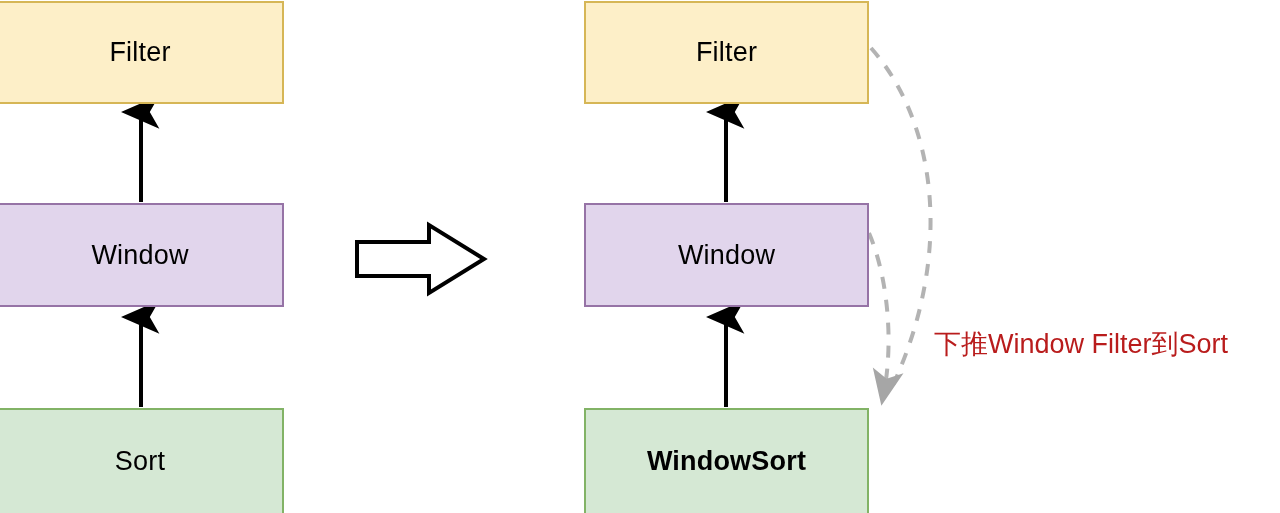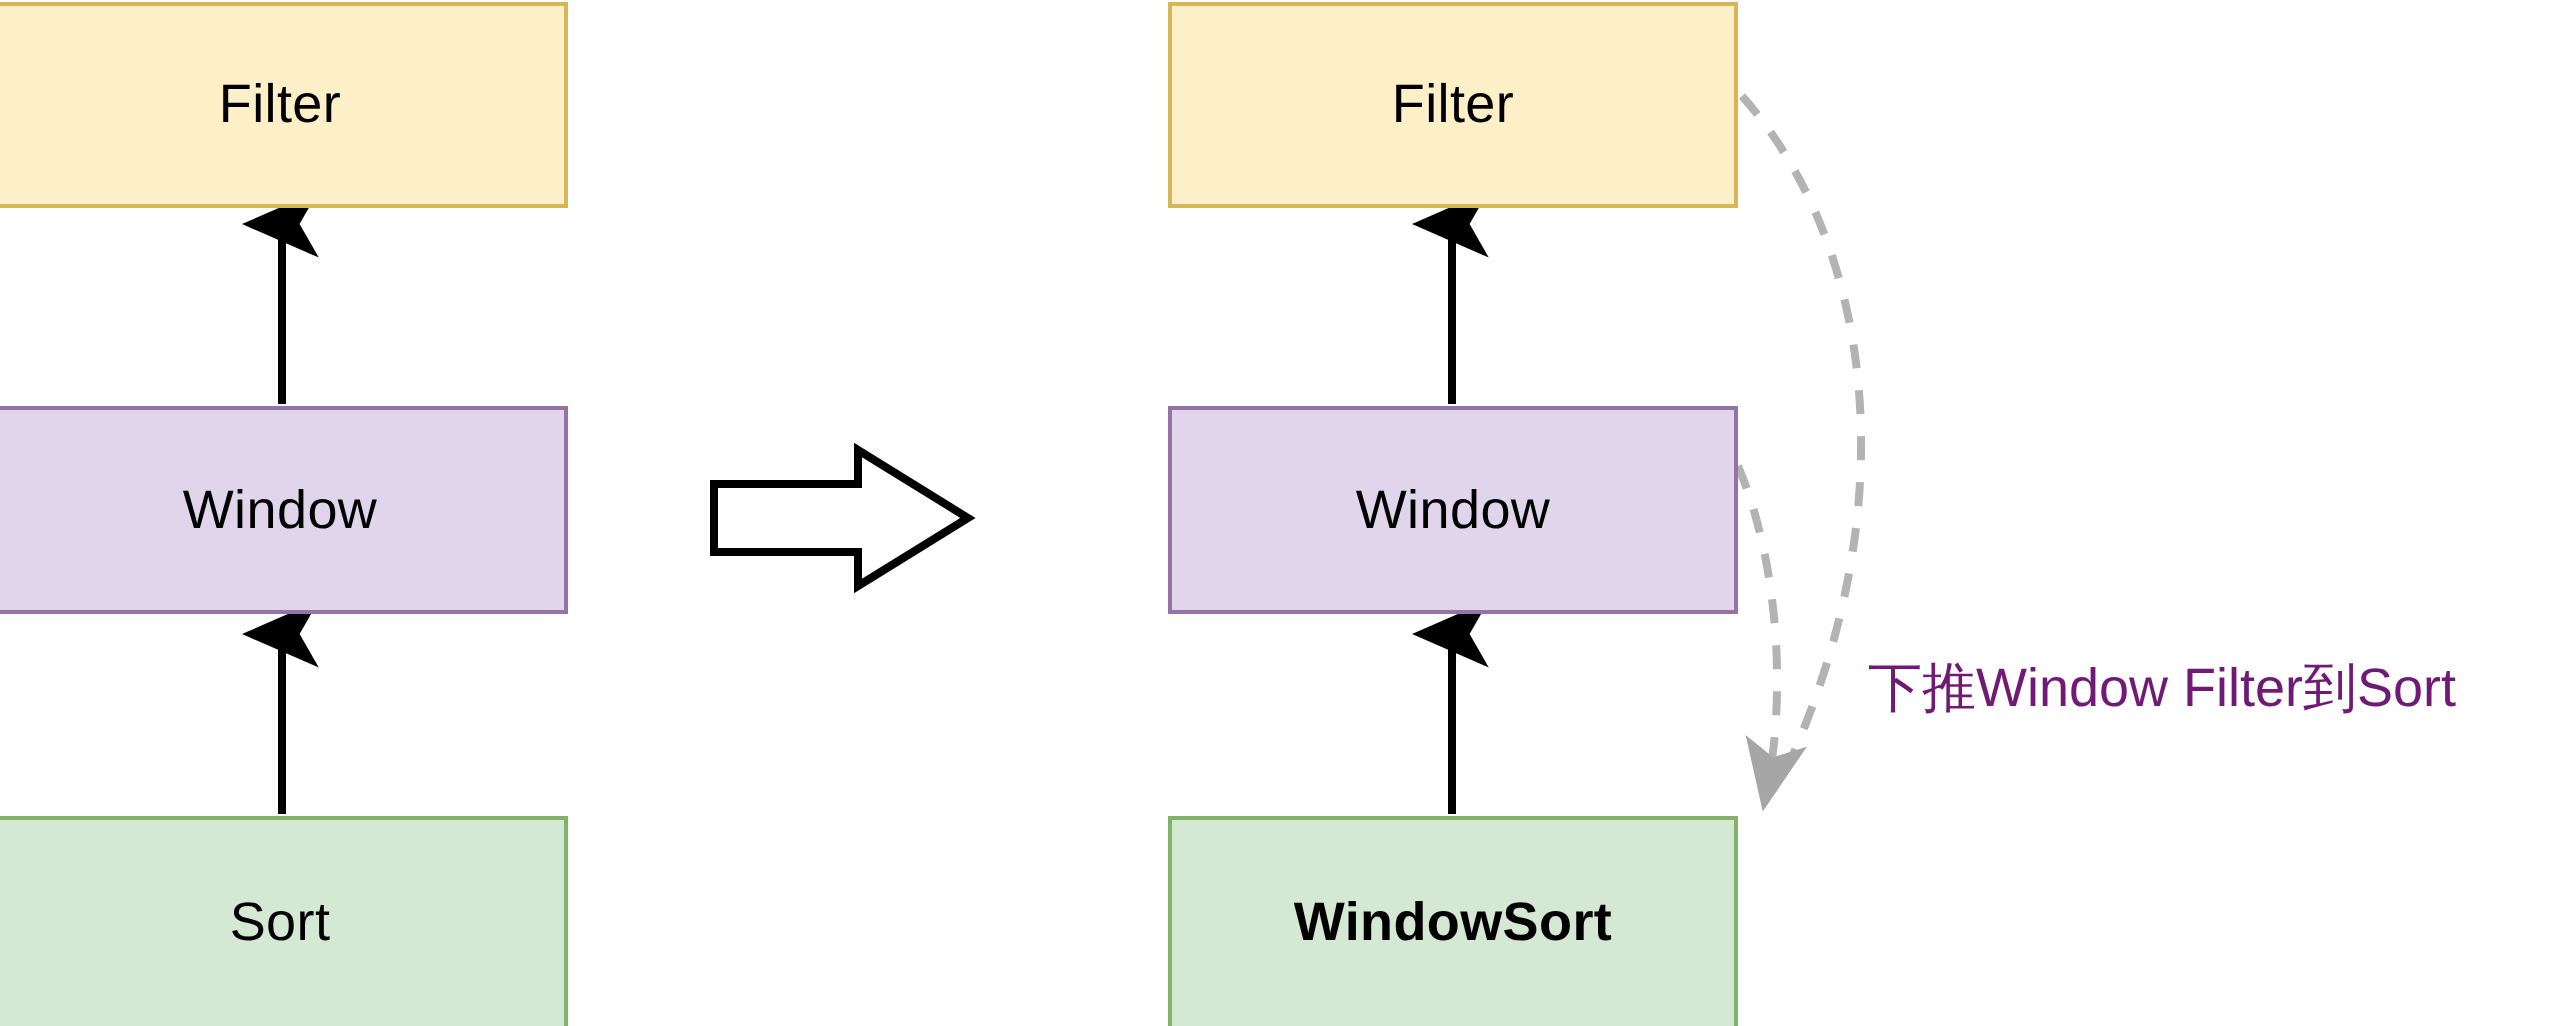--- a/index.html
+++ b/index.html
@@ -54,21 +54,21 @@
   
   #right-filter { left: 584px; top: 1px;   width: 285px; height: 103px; }
   #right-window { left: 584px; top: 203px; width: 285px; height: 104px; }
   #right-sort   { left: 584px; top: 408px; width: 285px; height: 107px; }
 
   #annotation {
     position: absolute;
     left: 934px;
     top: 329px;
     font-size: 27px;
-    color: #701a75;
+    color: #b91c1c;
     white-space: nowrap;
     line-height: 1.15;
   }
 </style>
 </head>
 <body>
 
 <svg id="canvas" viewBox="0 0 1280 513" xmlns="http://www.w3.org/2000/svg">
   <defs>
     <marker id="solidArrow" markerWidth="14" markerHeight="14" refX="5" refY="5" orient="auto" markerUnits="strokeWidth">

